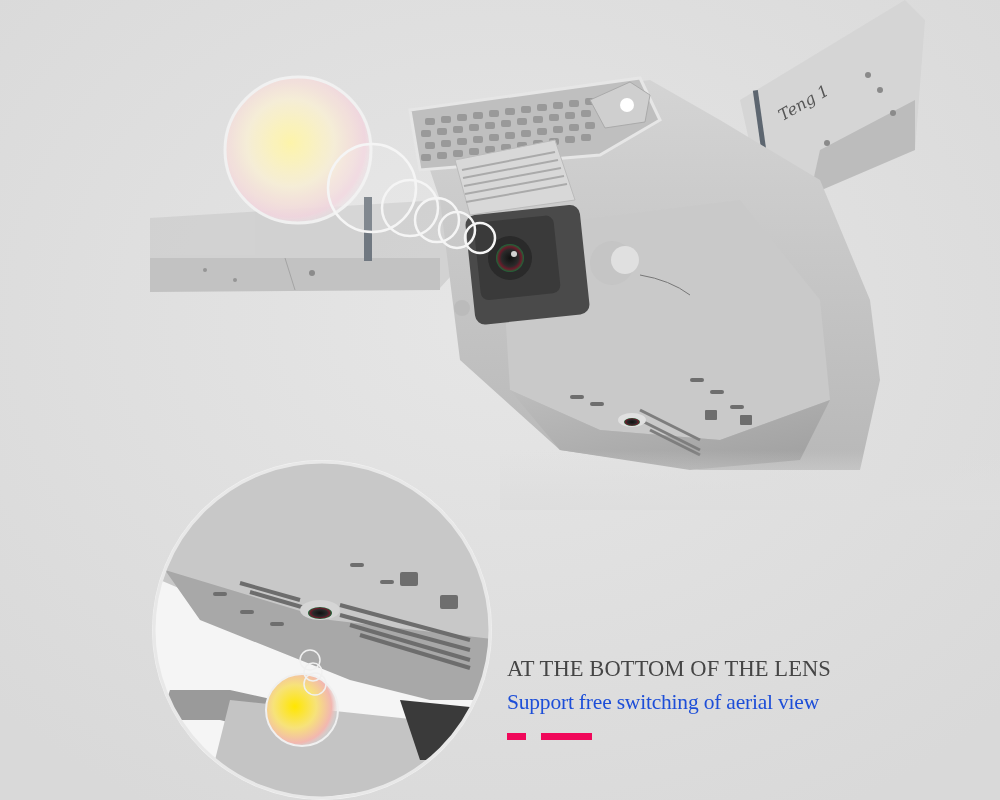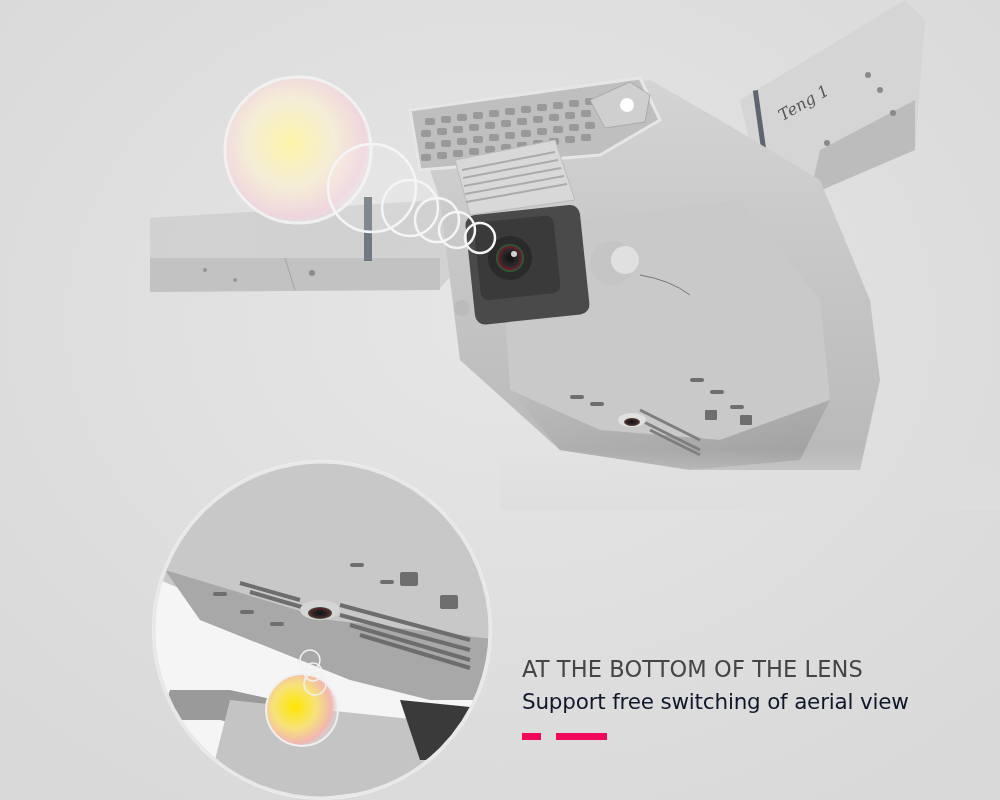--- a/index.html
+++ b/index.html
@@ -1,18 +1,18 @@
 <!DOCTYPE html>
 <html><head>
 <meta charset="utf-8">
 <style>
   html, body { margin:0; padding:0; }
   body { width:1000px; height:800px; overflow:hidden; background:#dedede; font-family:"DejaVu Sans", sans-serif; position:relative; }
   .scene { position:absolute; left:0; top:0; width:1000px; height:800px; }
-  .caption { position:absolute; left:522px; top:655px; }
+  .caption { position:absolute; left:507px; top:655px;font-family:Liberation Serif, serif; }
   .headline { font-size:22.5px; color:#454545; letter-spacing:0.1px; white-space:nowrap; line-height:28px; }
   .subline { font-size:21.5px; color:#707070; white-space:nowrap; line-height:28px; margin-top:5px; letter-spacing:-0.2px; }
   .bars { position:relative; height:10px; margin-top:17px; }
   .bar { position:absolute; top:0; height:7px; }
   .bar.short { left:0; width:19px; }
   .bar.long { left:34px; width:51px; }
 </style>
 </head>
 <body>
 
@@ -190,18 +190,18 @@
       <circle cx="310" cy="660" r="10" fill="none" stroke="#f0f0f0" stroke-width="1.5"></circle>
       <circle cx="313" cy="672" r="9" fill="none" stroke="#f0f0f0" stroke-width="1.5"></circle>
       <circle cx="315" cy="684" r="11" fill="none" stroke="#f0f0f0" stroke-width="1.5"></circle>
     </g>
     <circle cx="322" cy="630" r="168" fill="none" stroke="#e8e8e8" stroke-width="3"></circle>
   </g>
 </svg>
 
 <div class="caption">
   <div class="headline" style="color: rgb(69, 69, 69);">AT THE BOTTOM OF THE LENS</div>
-  <div class="subline" style="color: #0f172a;">Support free switching of aerial view</div>
+  <div class="subline" style="color: #1d4ed8;">Support free switching of aerial view</div>
   <div class="bars">
     <div class="bar short" style="background: rgb(240, 8, 90);"></div>
     <div class="bar long" style="background: rgb(240, 8, 90);"></div>
   </div>
 </div>
 
 </body></html>

